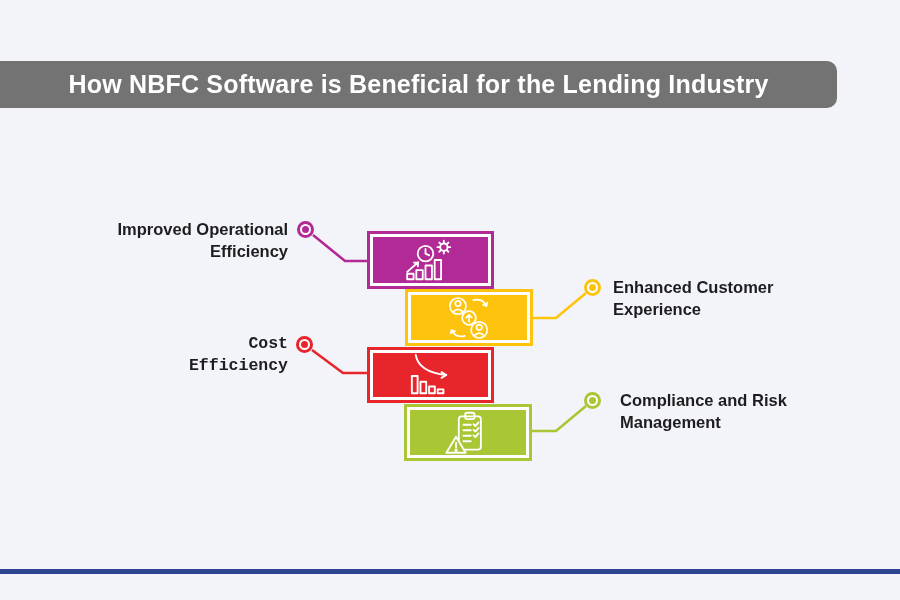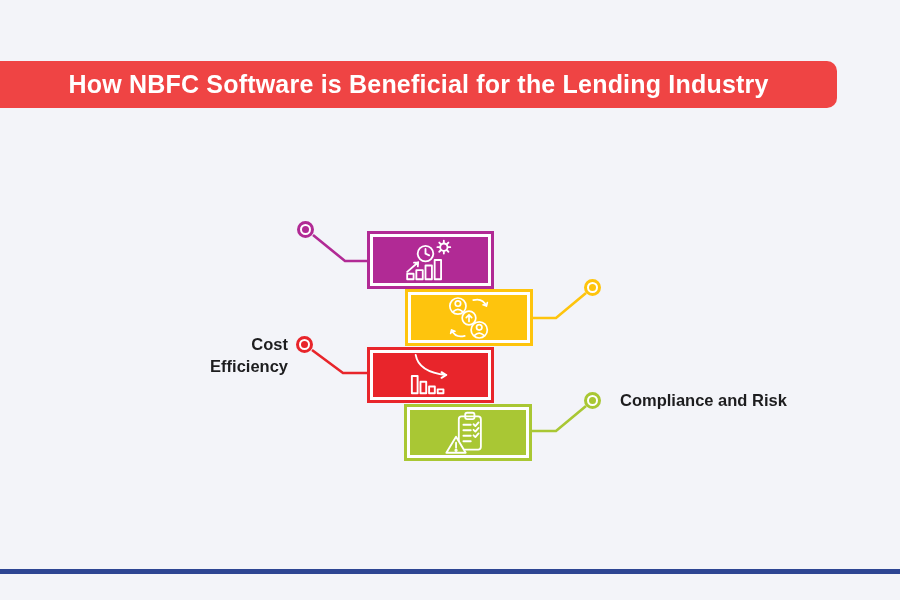--- a/index.html
+++ b/index.html
@@ -87,21 +87,21 @@
 
   
   .icon-stroke { stroke: #ffffff; stroke-width: 2; fill: none;
                  stroke-linecap: round; stroke-linejoin: round; }
 </style>
 </head>
 <body>
 
 <div id="canvas">
 
-  <div class="banner" style="background-color: #ef4444;">
+  <div class="banner" style="background-color: #737373;">
     <div class="banner-title">How NBFC Software is Beneficial for the Lending Industry</div>
   </div>
 
   <svg class="connectors" viewBox="0 0 900 600" xmlns="http://www.w3.org/2000/svg">
     <polyline points="313,235 345,261 368,261" style="stroke: rgb(177, 42, 149);"></polyline>
     <polyline points="533,318 556,318 586,293" style="stroke: rgb(254, 196, 13);"></polyline>
     <polyline points="312,350 343,373 368,373" style="stroke: rgb(232, 37, 43);"></polyline>
     <polyline points="532,431 556,431 586,406" style="stroke: rgb(169, 199, 52);"></polyline>
   </svg>
 
@@ -193,23 +193,32 @@
   <div class="dot" style="left: 584px; top: 279px; border-color: rgb(254, 196, 13);">
     <div class="dot-core" style="background-color: rgb(254, 196, 13);"></div>
   </div>
   <div class="dot" style="left: 296px; top: 336px; border-color: rgb(232, 37, 43);">
     <div class="dot-core" style="background-color: rgb(232, 37, 43);"></div>
   </div>
   <div class="dot" style="left: 584px; top: 392px; border-color: rgb(169, 199, 52);">
     <div class="dot-core" style="background-color: rgb(169, 199, 52);"></div>
   </div>
 
-  <div class="label align-right" style="right:612px; top:333px;">
+  <div class="label align-right" style="right:612px; top:218px;">
+    <span>Improved Operational</span>
+    <span>Efficiency</span>
+  </div>
+  <div class="label align-left" style="left:613px; top:276px;">
+    <span>Enhanced Customer</span>
+    <span>Experience</span>
+  </div>
+  <div class="label align-right" style="right:612px; top:333px;font-family:Liberation Mono, monospace;">
     <span>Cost</span>
     <span>Efficiency</span>
   </div>
   <div class="label align-left" style="left:613px; top:389px;margin-left:7px;">
     <span>Compliance and Risk</span>
+    <span>Management</span>
   </div>
 
   <div class="footer-line" style="background-color: rgb(45, 69, 147);"></div>
 
 </div>
 
 </body></html>

